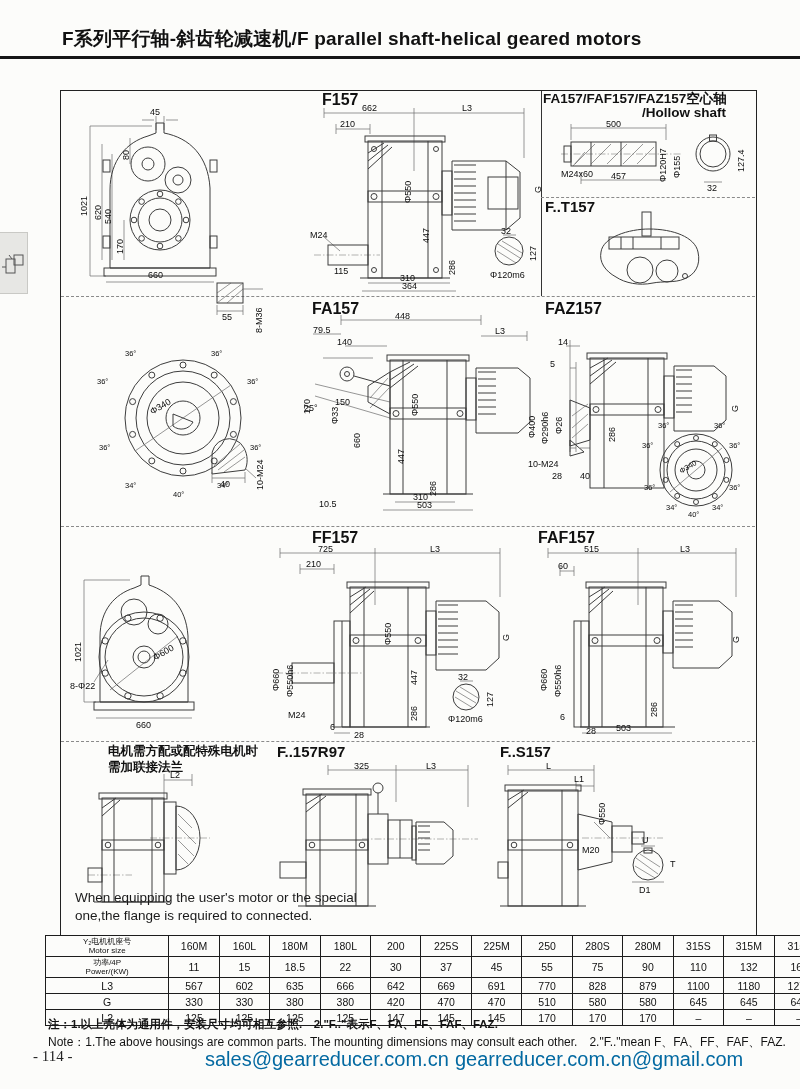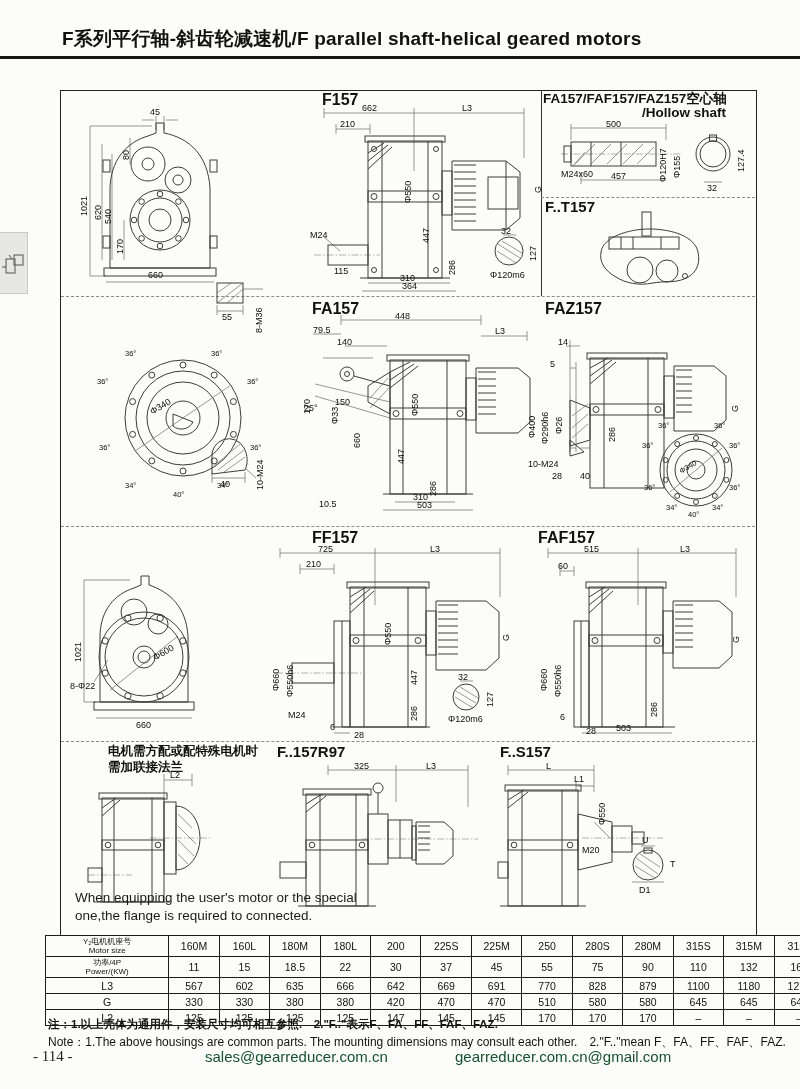--- a/index.html
+++ b/index.html
@@ -26,21 +26,21 @@
   .entext{position:absolute;font-size:13.5px;white-space:nowrap;color:#1a1a1a;}
   table.dims{position:absolute;left:45px;top:935px;width:780px;border-collapse:collapse;table-layout:fixed;background:#fcfcfa;}
   table.dims td{border:1px solid #1c1c1c;text-align:center;vertical-align:middle;font-size:10.5px;padding:0;overflow:hidden;white-space:nowrap;}
   table.dims tr.hr td{height:20px;}
   table.dims tr.dr td{height:15px;}
   table.dims td.hdr2 div{font-size:8px;line-height:1.15;}
   .note{position:absolute;white-space:nowrap;color:#141414;}
   .note.cn{font-weight:bold;font-size:11.5px;}
   .note.en{font-size:12px;}
   .pageno{position:absolute;left:33px;top:1048px;font-family:"Liberation Serif",serif;font-size:15px;color:#222;}
-  .email{position:absolute;top:1048px;font-size:15px;color:#14532d;}
+  .email{position:absolute;top:1048px;font-size:20px;color:#0369a1;}
 </style>
 </head>
 <body>
 
 <div class="page">
 
   <div class="hdr-title">F系列平行轴-斜齿轮减速机/F parallel shaft-helical geared motors</div>
   <div class="hdr-rule"></div>
 
   <div class="side-tab">

